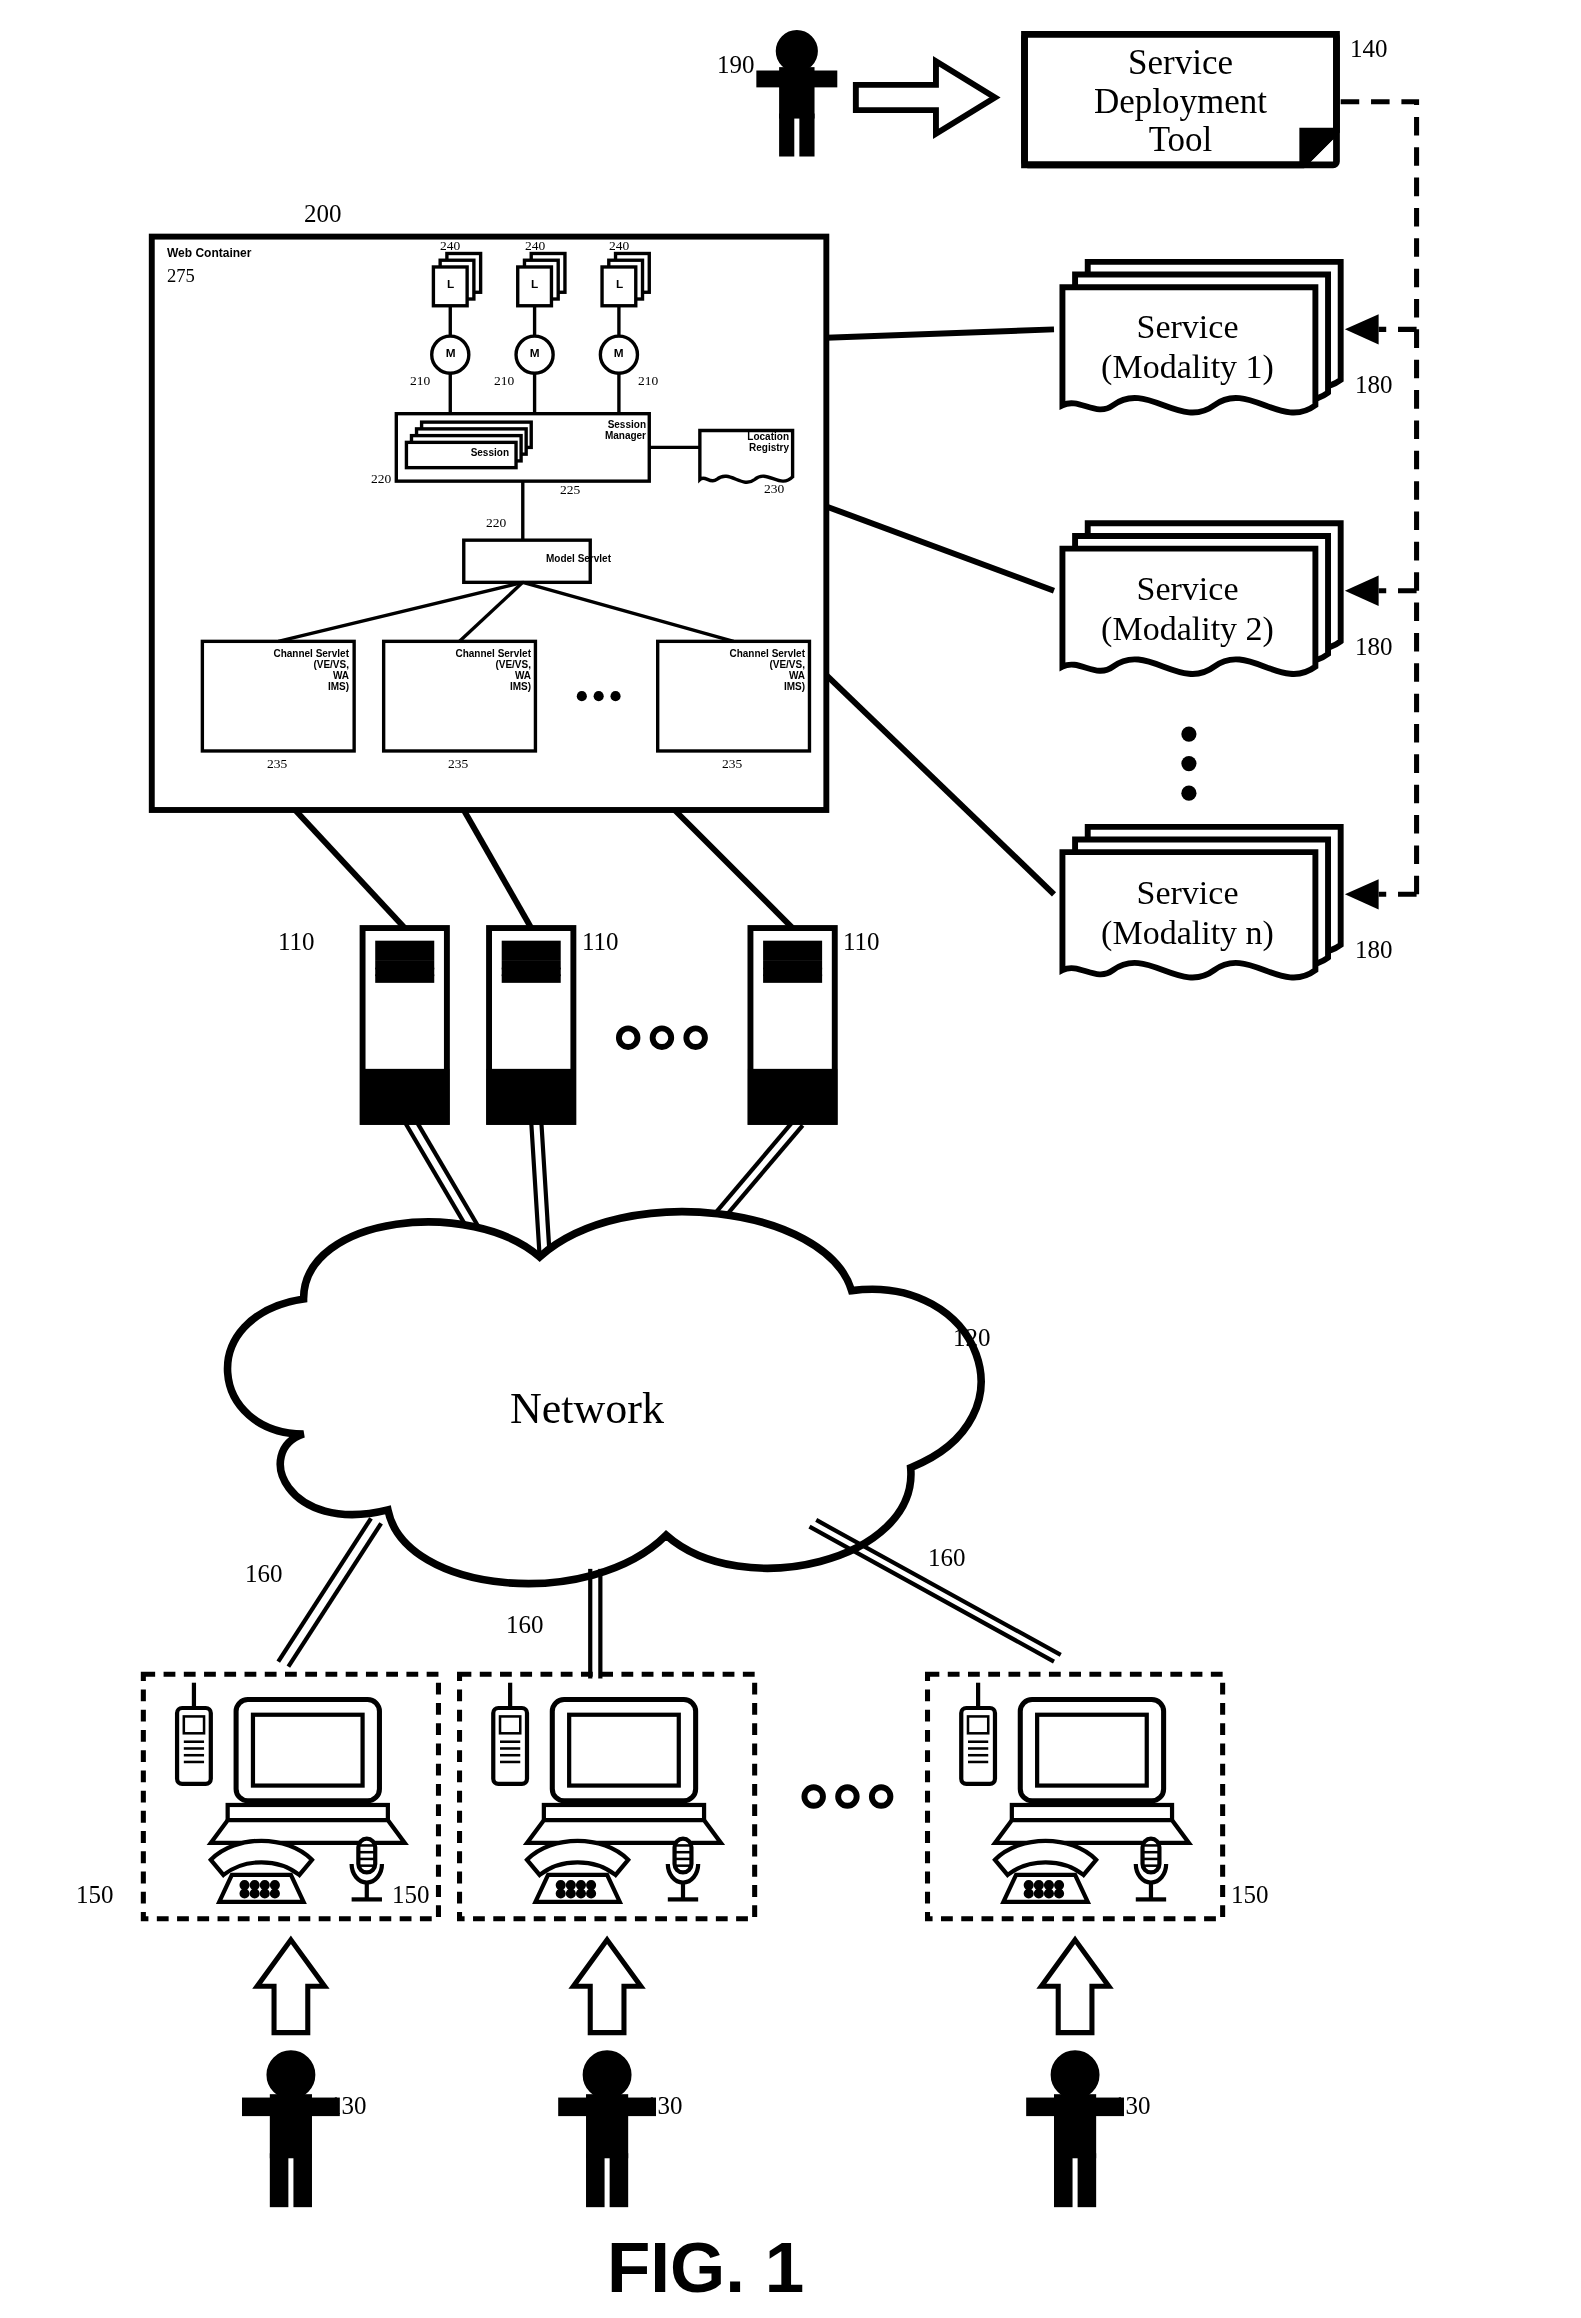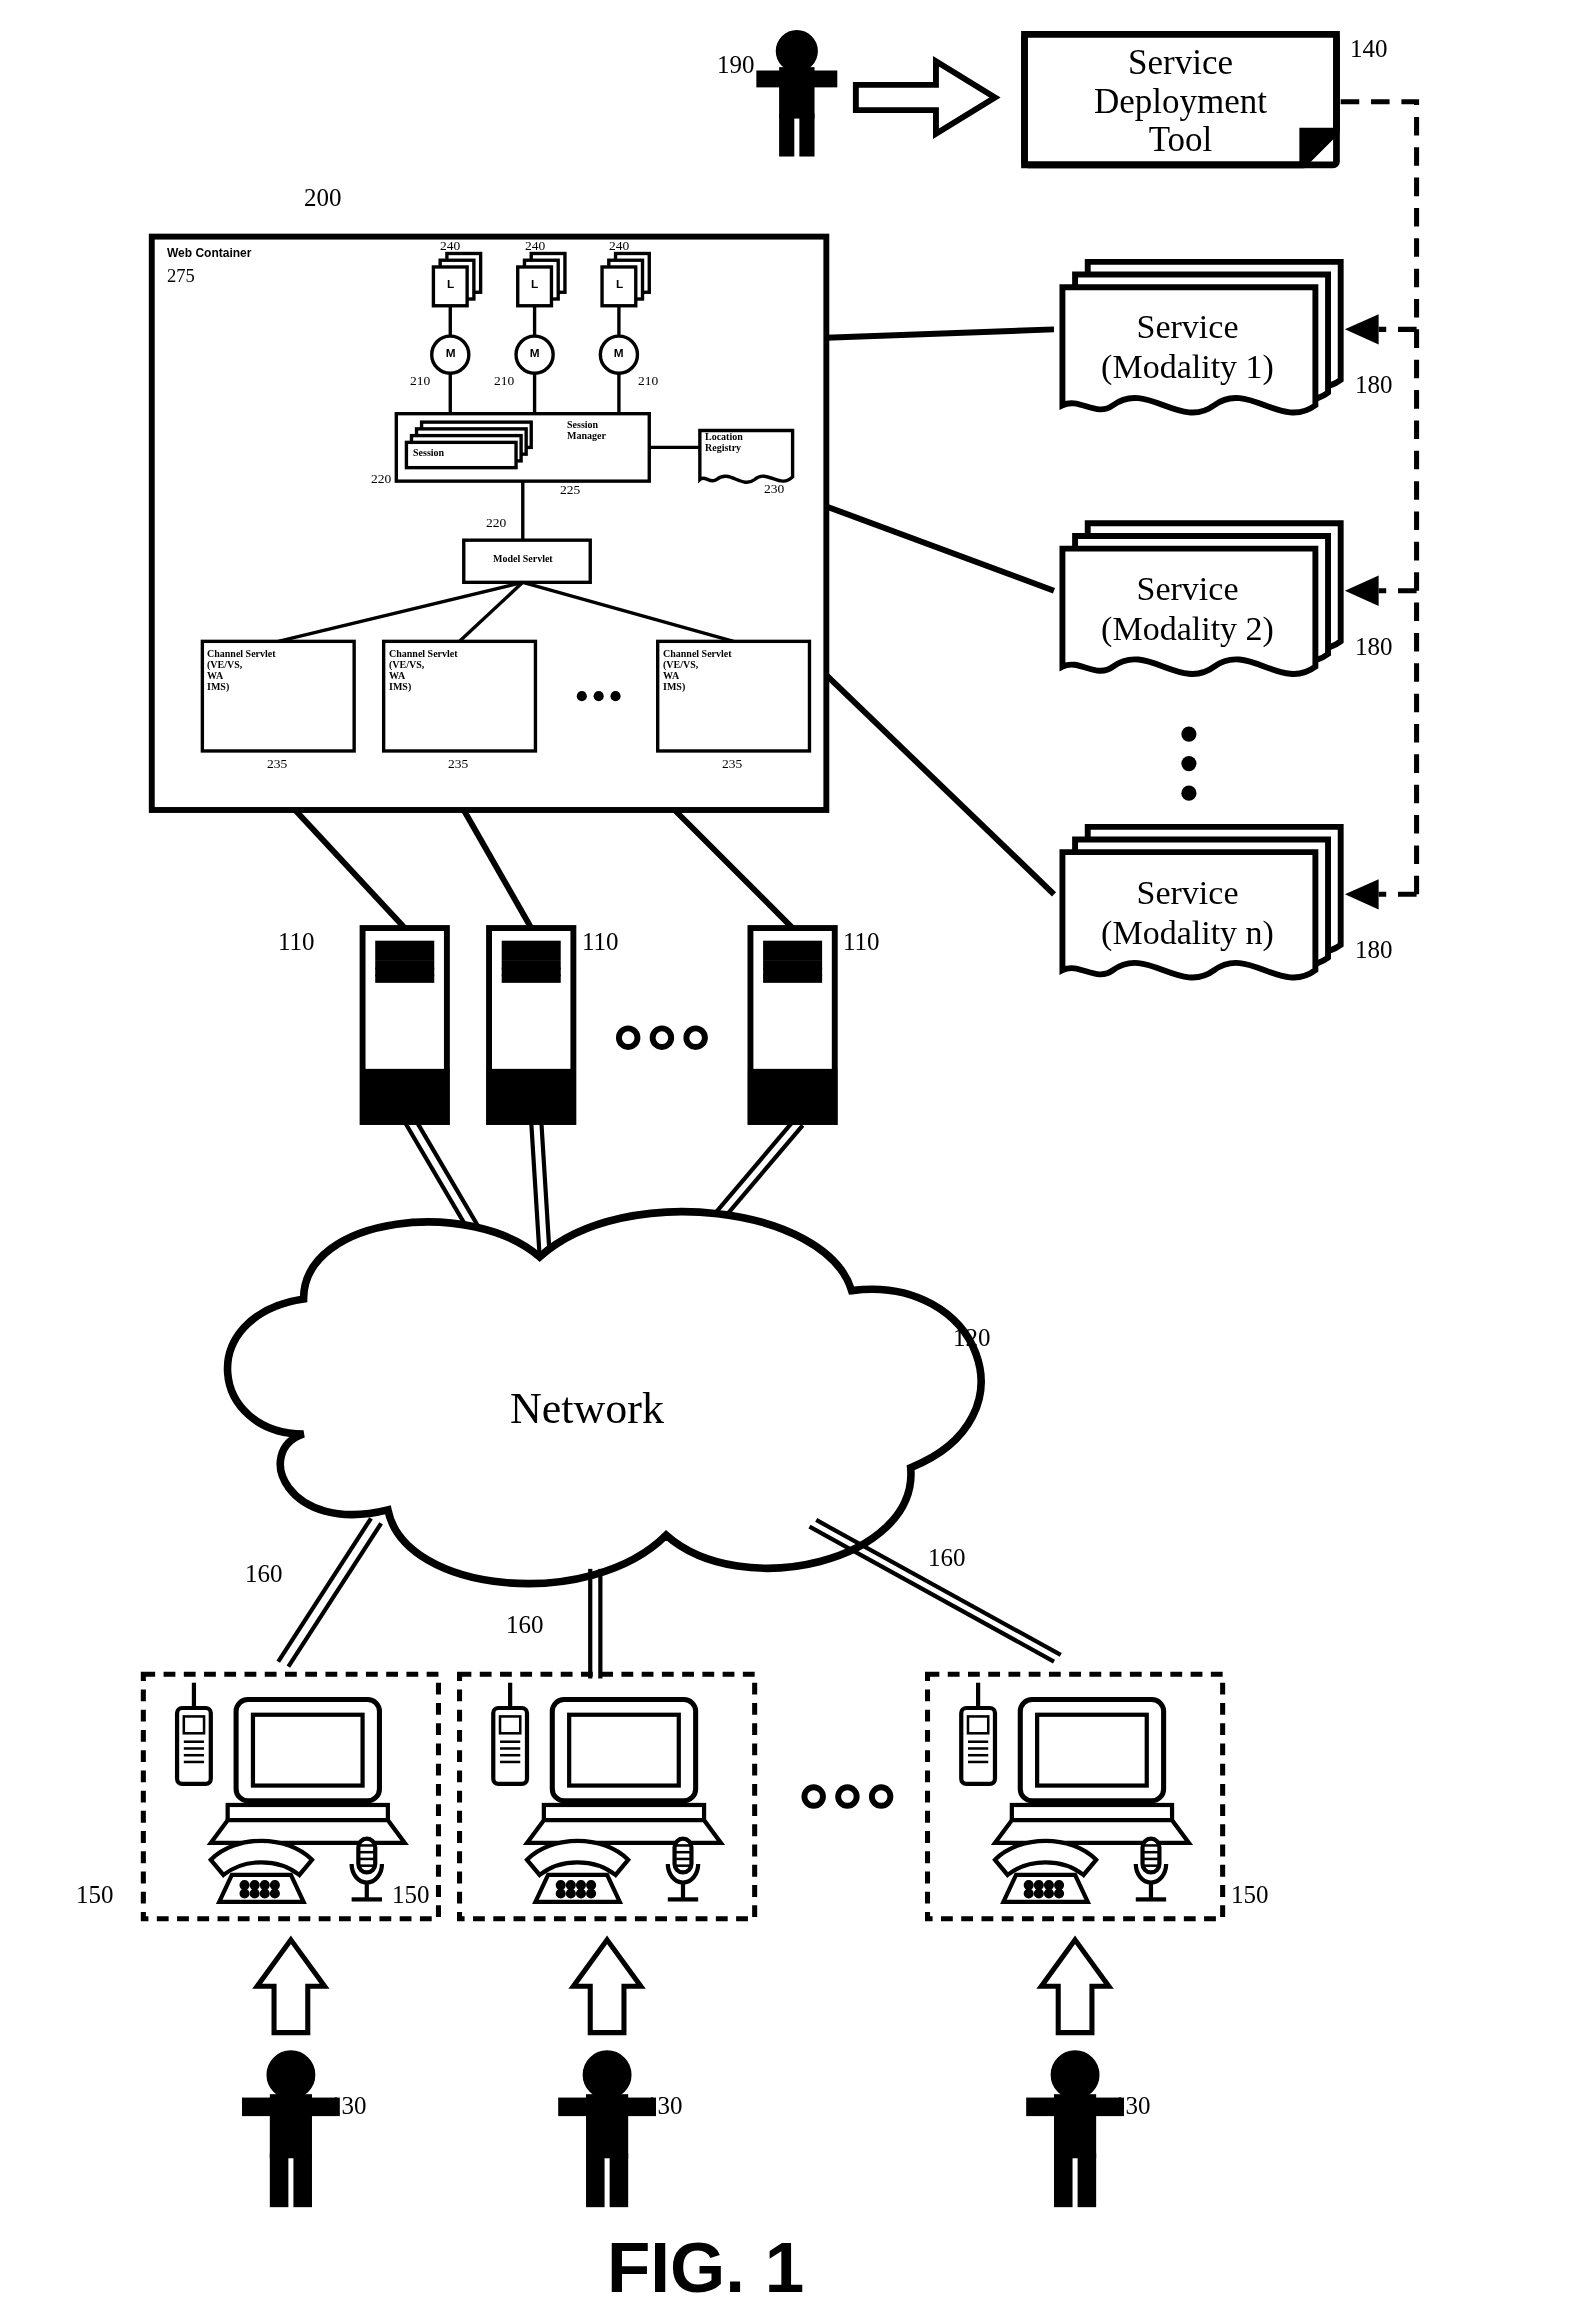--- a/index.html
+++ b/index.html
@@ -55,24 +55,24 @@
     font-weight: 700;
     font-size: 12px;
   }
   .wc-sm {
     font-family: Arial, Helvetica, sans-serif;
     font-weight: 700;
     font-size: 11.8px;
     text-align: center;
   }
   .wc-tiny {
-    font-family: Liberation Serif, serif;
+    font-family: Liberation Sans, sans-serif;
     font-weight: 700;
     font-size: 10px;
-    text-align: left;
+    text-align: right;
   }
 </style>
 </head>
 <body>
 
 <div class="page">
 
   <svg class="abs" width="1581" height="2319" viewBox="0 0 1875 2749" stroke="#000" fill="none" stroke-width="6">
 
     <g transform="translate(945,60)">
@@ -336,21 +336,21 @@
     <use href="#personfig" x="1275" y="2460"></use>
 
   </svg>
 
   <div class="abs" style="left:1037px; top:44px; width:287px; text-align:center; font-family:'Times New Roman'; font-size:35px; line-height:1.1; white-space:pre-line;">Service
 Deployment
 Tool</div>
   <div class="abs ref" style="left:1350px; top:35px;">140</div>
   <div class="abs ref" style="left:717px; top:51px;">190</div>
 
-  <div class="abs ref" style="left:304px; top:184px;text-align:center;">200</div>
+  <div class="abs ref" style="left:304px; top:200px;text-align:center;">200</div>
 
   <div class="abs wc-title" style="left:167px; top:246px;">Web Container</div>
   <div class="abs ref-sm" style="left:167px; top:265px;">275</div>
 
   <div class="abs ref-tiny" style="left:440px; top:238px;">240</div>
   <div class="abs ref-tiny" style="left:525px; top:238px;">240</div>
   <div class="abs ref-tiny" style="left:609px; top:238px;">240</div>
 
   <div class="abs wc-sm" style="left:442px; top:277px; width:17px;">L</div>
   <div class="abs wc-sm" style="left:526px; top:277px; width:17px;">L</div>

